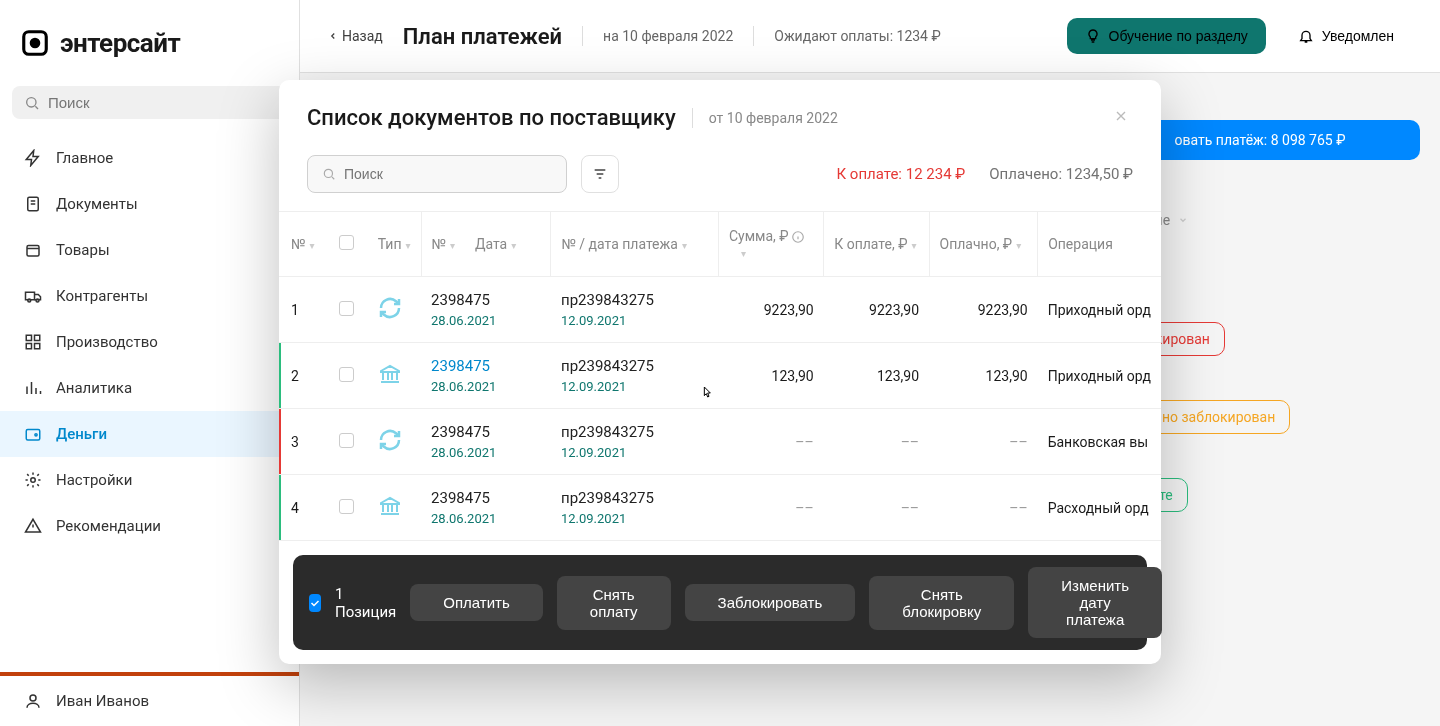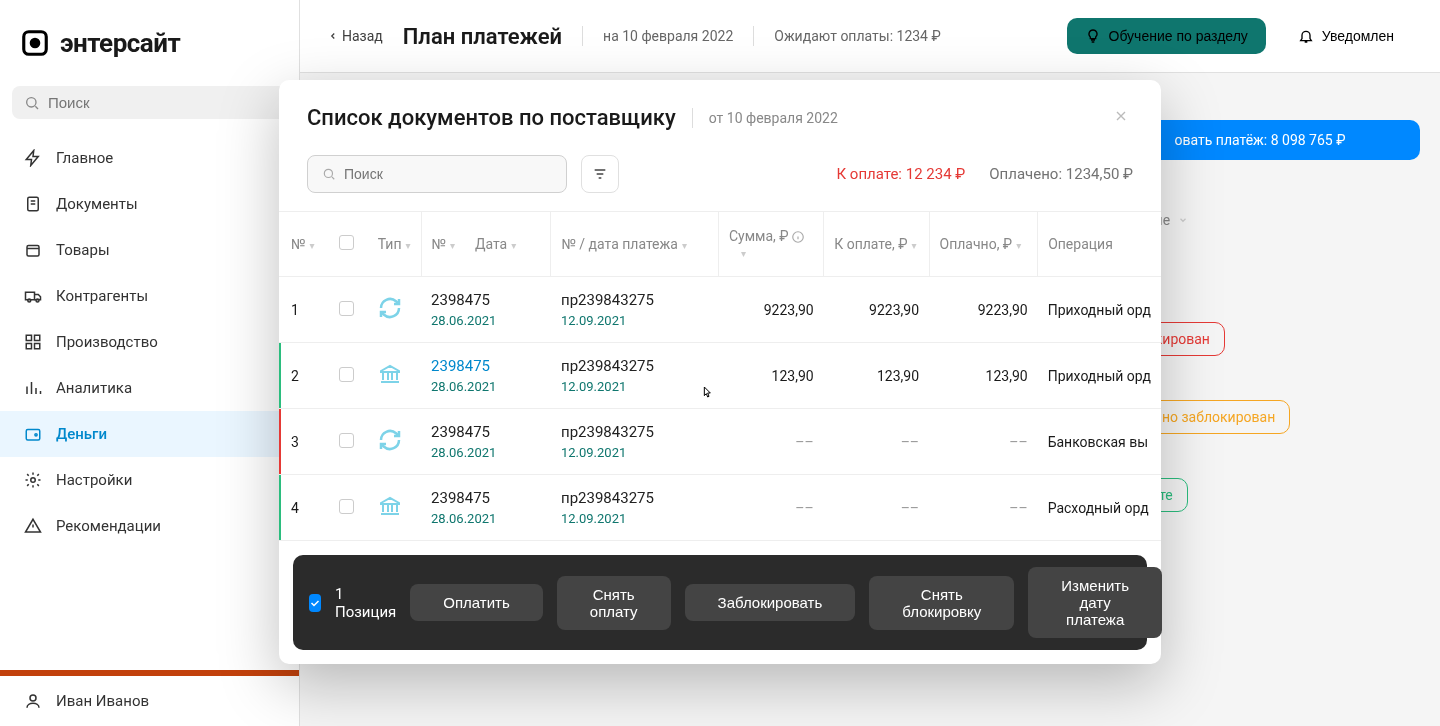--- a/index.html
+++ b/index.html
@@ -10,21 +10,21 @@
 .sidebar { width: 300px; background: #fff; border-right: 1px solid #e0e0e0; display: flex; flex-direction: column; }
 .logo-row { display: flex; align-items: center; gap: 10px; padding: 28px 20px; font-size: 26px; font-weight: 700; letter-spacing: -0.5px; }
 .logo-icon { width: 30px; height: 30px; }
 .search-wrap { padding: 0 12px 8px; }
 .search-box { position: relative; display: flex; align-items: center; background: #f0f0f0; border-radius: 8px; padding: 8px 12px; gap: 8px; }
 .search-box input { border: none; background: transparent; outline: none; font-size: 15px; flex: 1; color: #888; }
 .nav { list-style: none; margin-top: 8px; flex: 1; }
 .nav-item { display: flex; align-items: center; gap: 14px; padding: 14px 24px; font-size: 15px; cursor: pointer; color: #333; }
 .nav-item.active { background: #eaf6ff; color: #0088cc; font-weight: 500; }
 .nav-icon { width: 18px; height: 18px; flex-shrink: 0; }
-.user-row { display: flex; align-items: center; gap: 14px; padding: 16px 24px; border-top: 6px solid #c2410c; font-size: 15px; color: #333; }
+.user-row { display: flex; align-items: center; gap: 14px; padding: 16px 24px; border-top: 4px solid #c2410c; font-size: 15px; color: #333; }
 
 
 .main { flex: 1; background: #f5f5f5; display: flex; flex-direction: column; overflow: hidden; }
 .topbar { display: flex; align-items: center; padding: 18px 28px; gap: 20px; background: #fff; border-bottom: 1px solid #e0e0e0; }
 .back-link { display: flex; align-items: center; gap: 4px; color: #404040; font-size: 14px; cursor: pointer; }
 .page-title { font-size: 22px; font-weight: 600; }
 .divider-v { width: 1px; height: 20px; background: #ddd; }
 .top-meta { font-size: 14px; color: #666; }
 .top-actions { margin-left: auto; display: flex; gap: 14px; }
 .btn-light { display: flex; align-items: center; gap: 8px; background: #0f766e; border: none; border-radius: 10px; padding: 10px 18px; font-size: 14px; cursor: pointer; }

